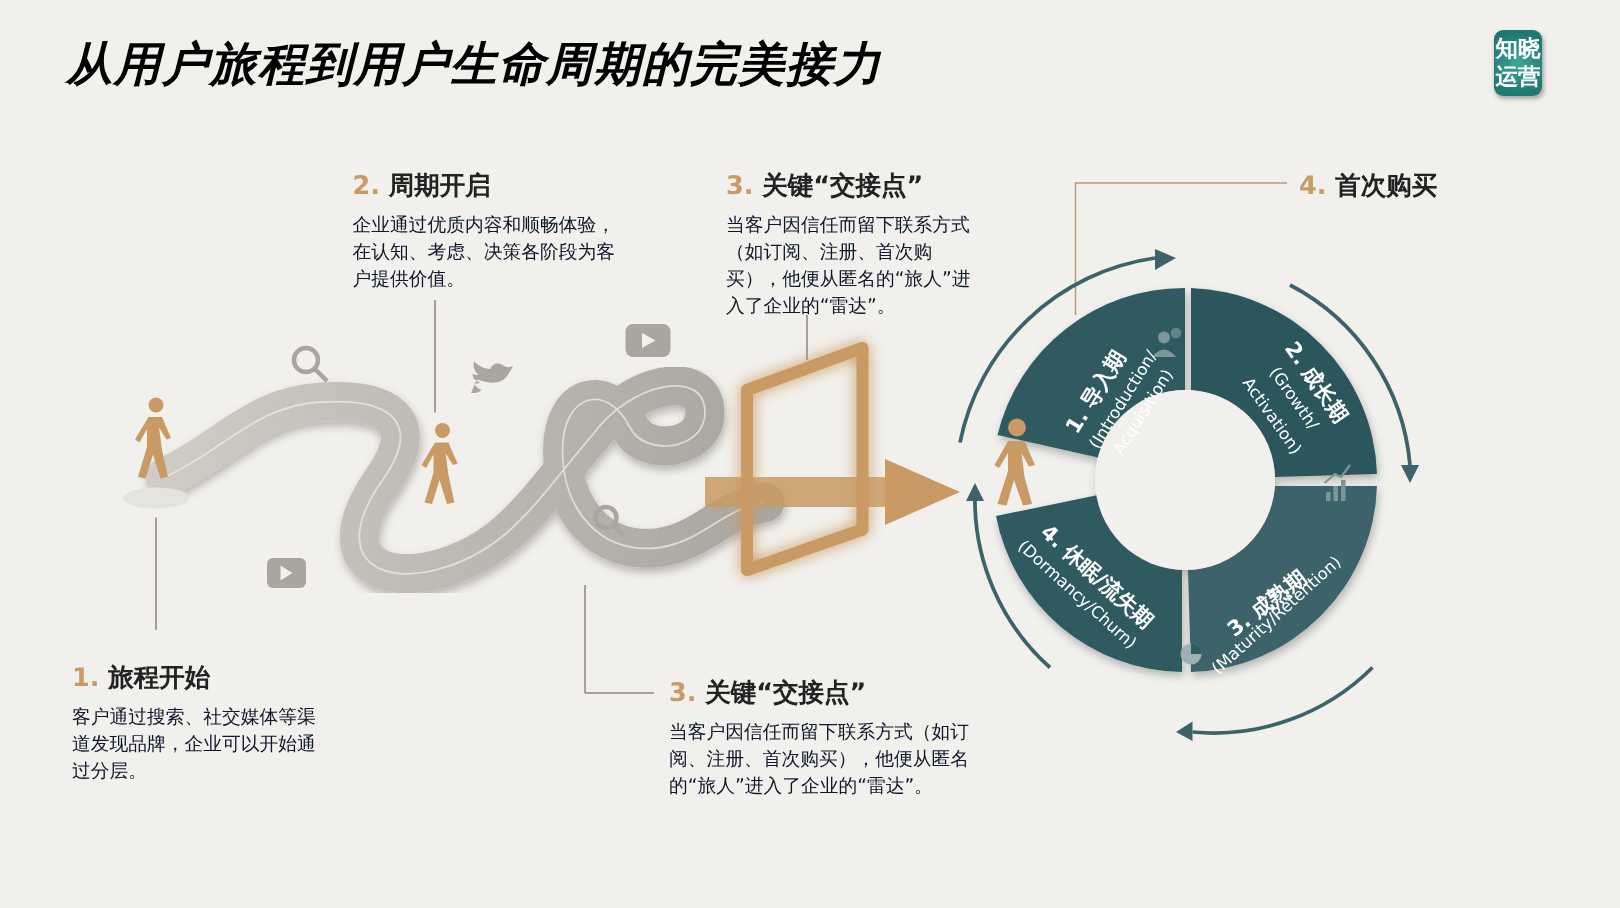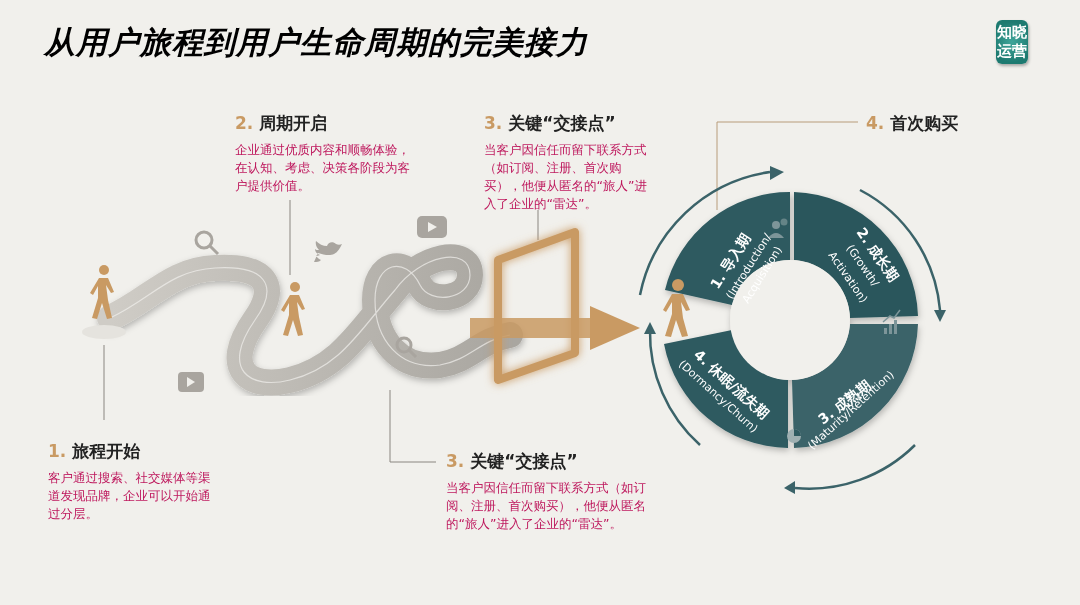--- a/index.html
+++ b/index.html
@@ -2,21 +2,21 @@
 <html><head>
 <meta charset="utf-8">
 <style>
   html,body{margin:0;padding:0;}
   body{width:1080px;height:605px;background:#f1f0ec;position:relative;overflow:hidden;font-family:"DejaVu Sans","Liberation Sans",sans-serif;color:#222;}
   .title{position:absolute;left:44px;top:22px;font-size:31px;font-weight:bold;font-style:italic;color:#000000;letter-spacing:1px;}
   .logo{position:absolute;left:996px;top:20px;width:32px;height:44px;border-radius:6px;background:radial-gradient(circle,#3fa59a 0%,#1d7a70 75%);box-shadow:1px 2px 3px rgba(0,0,0,.3);color:#fff;font-weight:bold;font-size:15px;line-height:19px;text-align:center;padding-top:3px;box-sizing:border-box;}
   .block{position:absolute;}
   .block .hd{font-size:17px;font-weight:bold;color:#222;white-space:nowrap;}
   .block .hd .num{color:#c99a63;}
-  .block .bd{font-size:12.5px;line-height:18px;color:#be185d;margin-top:6px;}
+  .block .bd{font-size:12.5px;line-height:18px;color:#0f172a;margin-top:6px;}
   svg{position:absolute;left:0;top:0;}
   .ring-label{font-family:"DejaVu Sans",sans-serif;fill:#fff;}
 </style>
 </head>
 <body>
 
 <div class="title">从用户旅程到用户生命周期的完美接力</div>
 <div class="logo">
   <div>知晓</div>
   <div>运营</div>

